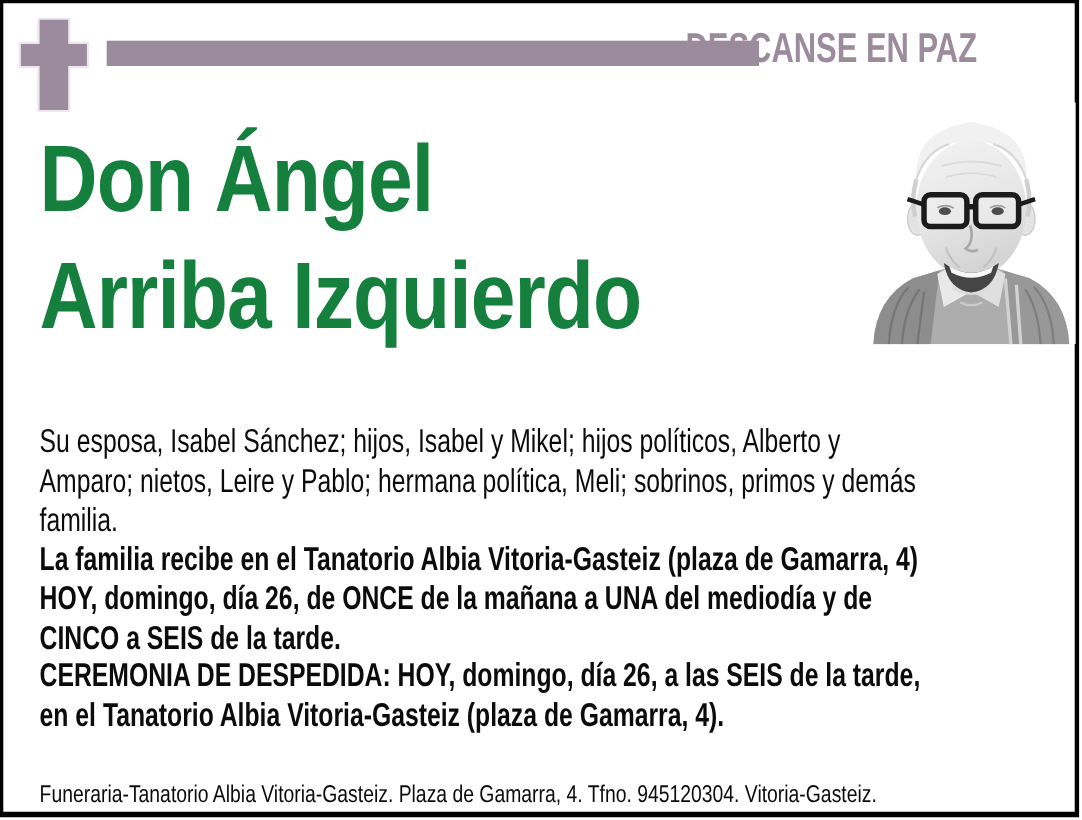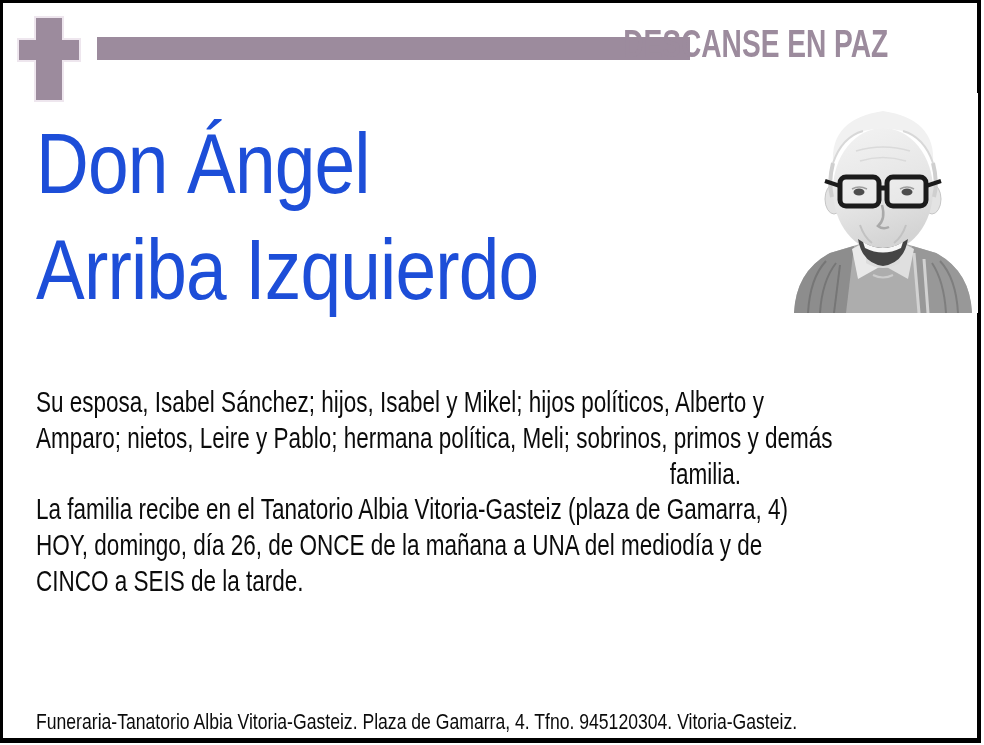--- a/index.html
+++ b/index.html
@@ -53,51 +53,51 @@
     color: var(--accent, #9c8b9d);
     white-space: nowrap;
     transform: scaleX(0.74);
     transform-origin: 100% 0;
   }
   .name {
     position: absolute;
     left: 36px; top: 110px;
     margin: 0;
     font-size: 86px;
-    font-weight: normal;
+    font-weight: bold;
     line-height: 106px;
     letter-spacing: -1px;
-    color: #1d4ed8;
+    color: #15803d;
   }
   .name-line {
     white-space: nowrap;
     transform: scaleX(0.85);
     transform-origin: 0 0;
   }
   .portrait {
     position: absolute;
     left: 788px; top: 93px;
     width: 190px; height: 220px;
   }
   .para {
     position: absolute;
     left: 36px;
     width: 940px;
     font-size: 30px;
     line-height: 36px;
     color: var(--ink, #0b0b0b);
   }
-  .para.bold { font-weight: normal; }
+  .para.bold { font-weight: bold; }
   .tline {
     white-space: nowrap;
     transform: scaleX(0.75);
     transform-origin: 0 0;
   }
   .p1 { top: 336px; }
-  .p2 { top: 384px; text-align: right; }
+  .p2 { top: 384px; }
   .p3 { top: 491px; }
   .p4 { top: 597px; }
   .p5 { top: 674px; }
   .notice-footer {
     position: absolute;
     left: 36px; top: 709px;
     font-size: 22px;
     line-height: 26px;
     color: var(--ink, #0b0b0b);
   }
@@ -182,19 +182,23 @@
     <div class="tline">Amparo; nietos, Leire y Pablo; hermana política, Meli; sobrinos, primos y demás</div>
     <div class="tline">familia.</div>
   </div>
 
   <div class="para p3 bold">
     <div class="tline">La familia recibe en el Tanatorio Albia Vitoria-Gasteiz (plaza de Gamarra, 4)</div>
     <div class="tline">HOY, domingo, día 26, de ONCE de la mañana a UNA del mediodía y de</div>
     <div class="tline">CINCO a SEIS de la tarde.</div>
   </div>
 
+  <div class="para p4 bold">
+    <div class="tline">CEREMONIA DE DESPEDIDA: HOY, domingo, día 26, a las SEIS de la tarde,</div>
+    <div class="tline">en el Tanatorio Albia Vitoria-Gasteiz (plaza de Gamarra, 4).</div>
+  </div>
 
 
   <div class="notice-footer">
     <div class="tline">Funeraria-Tanatorio Albia Vitoria-Gasteiz. Plaza de Gamarra, 4. Tfno. 945120304. Vitoria-Gasteiz.</div>
   </div>
 
 </div>
 
 </body></html>

